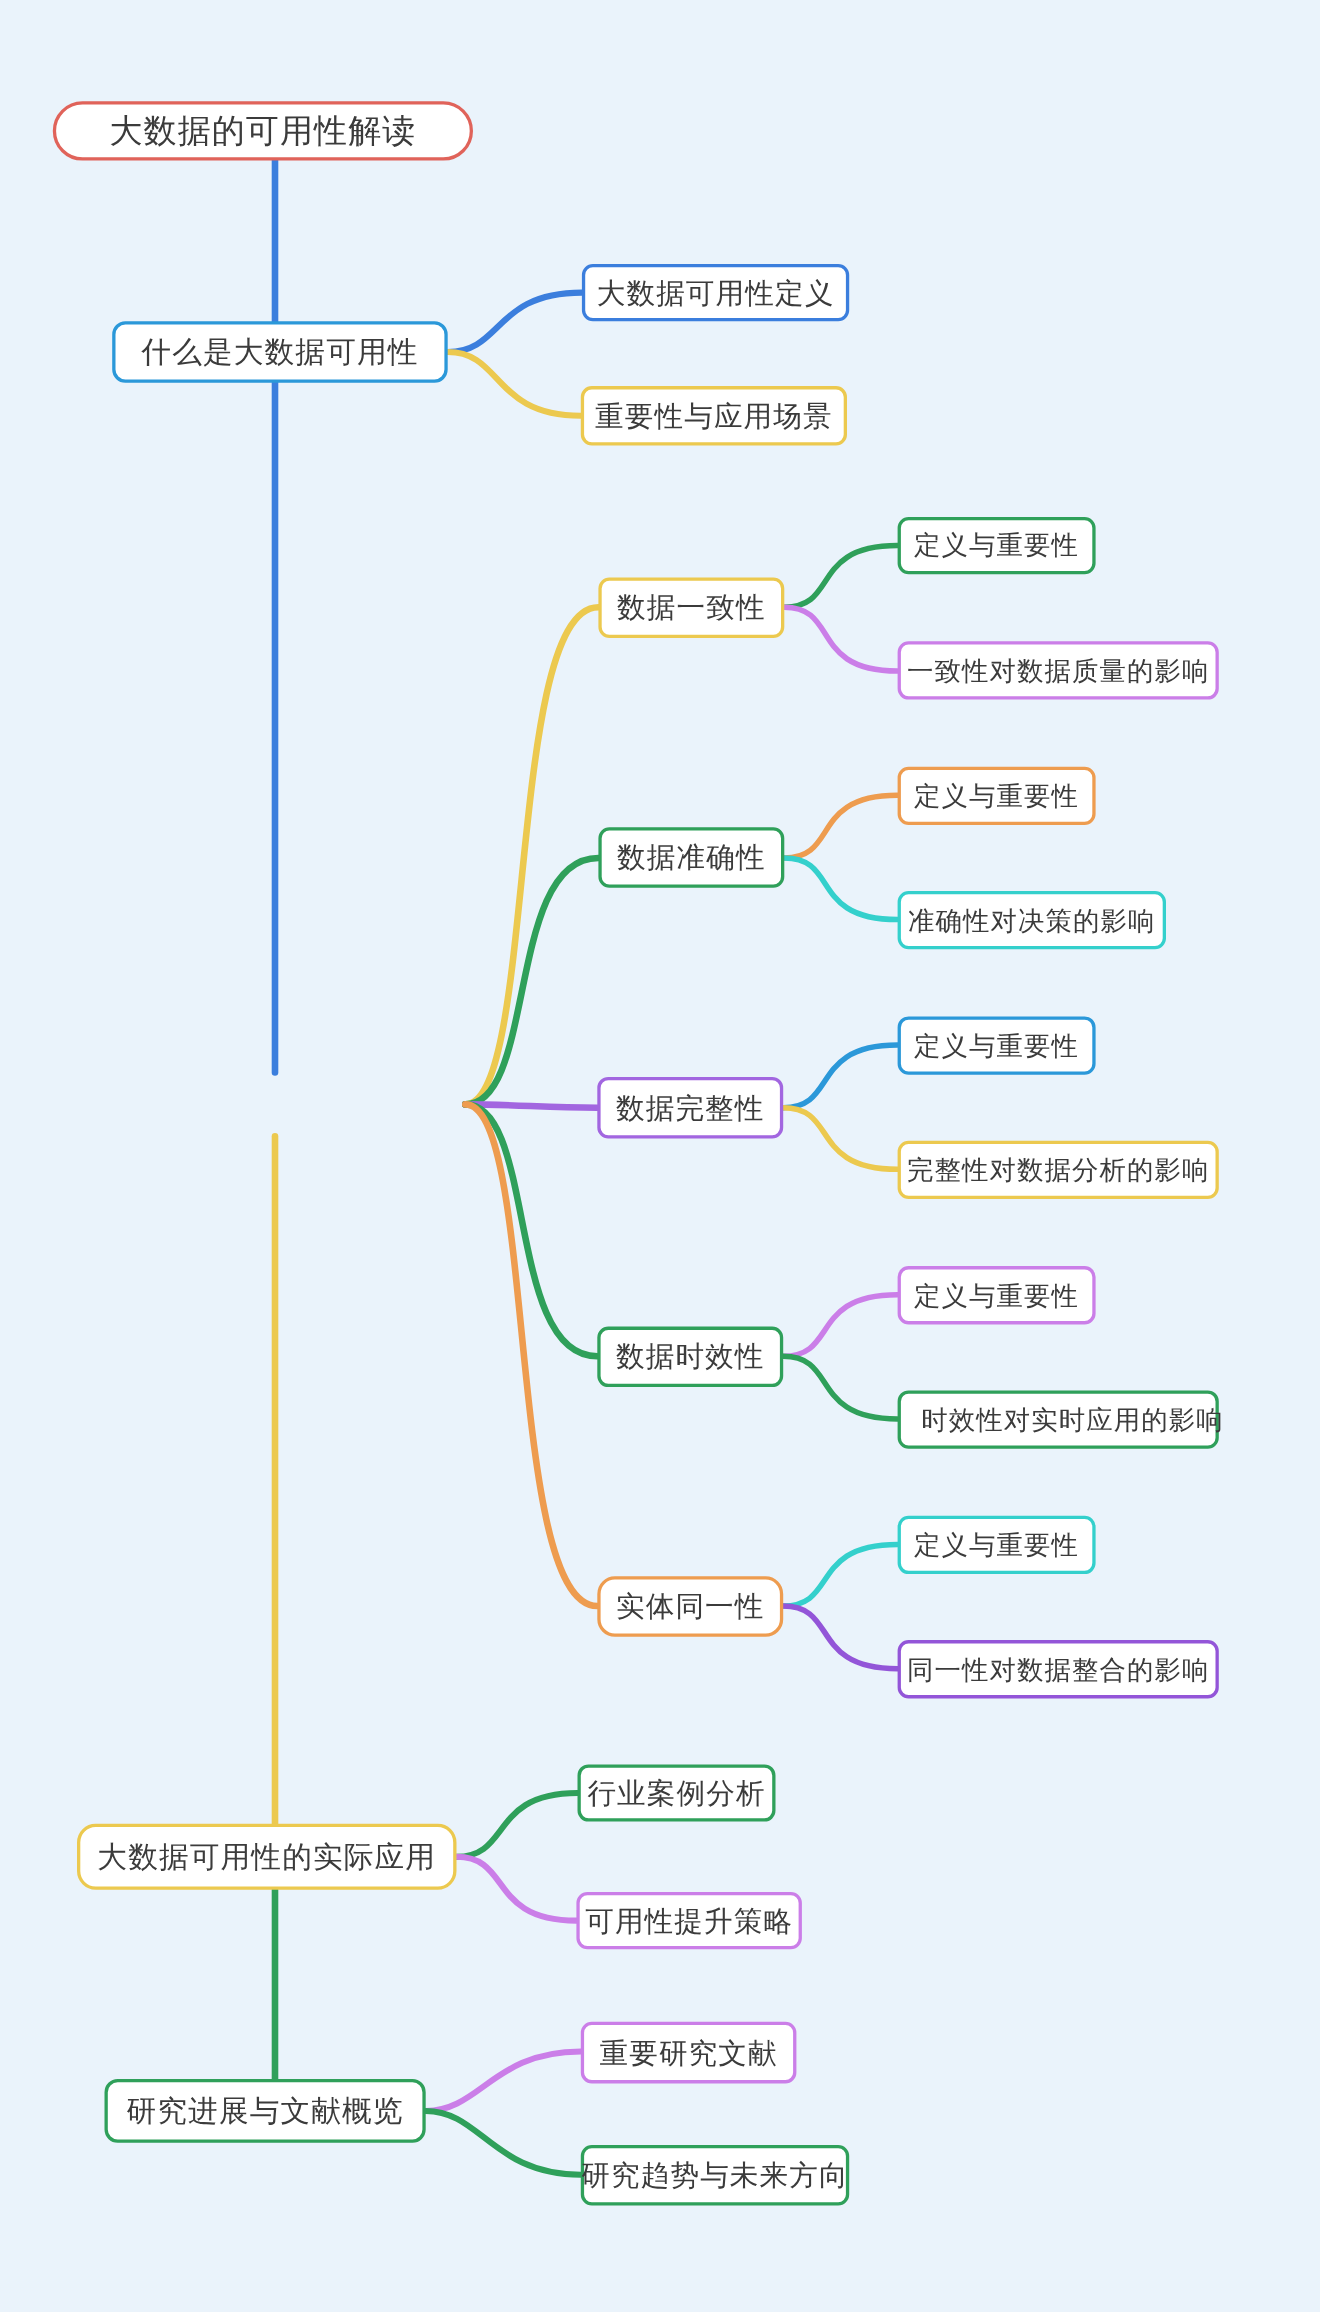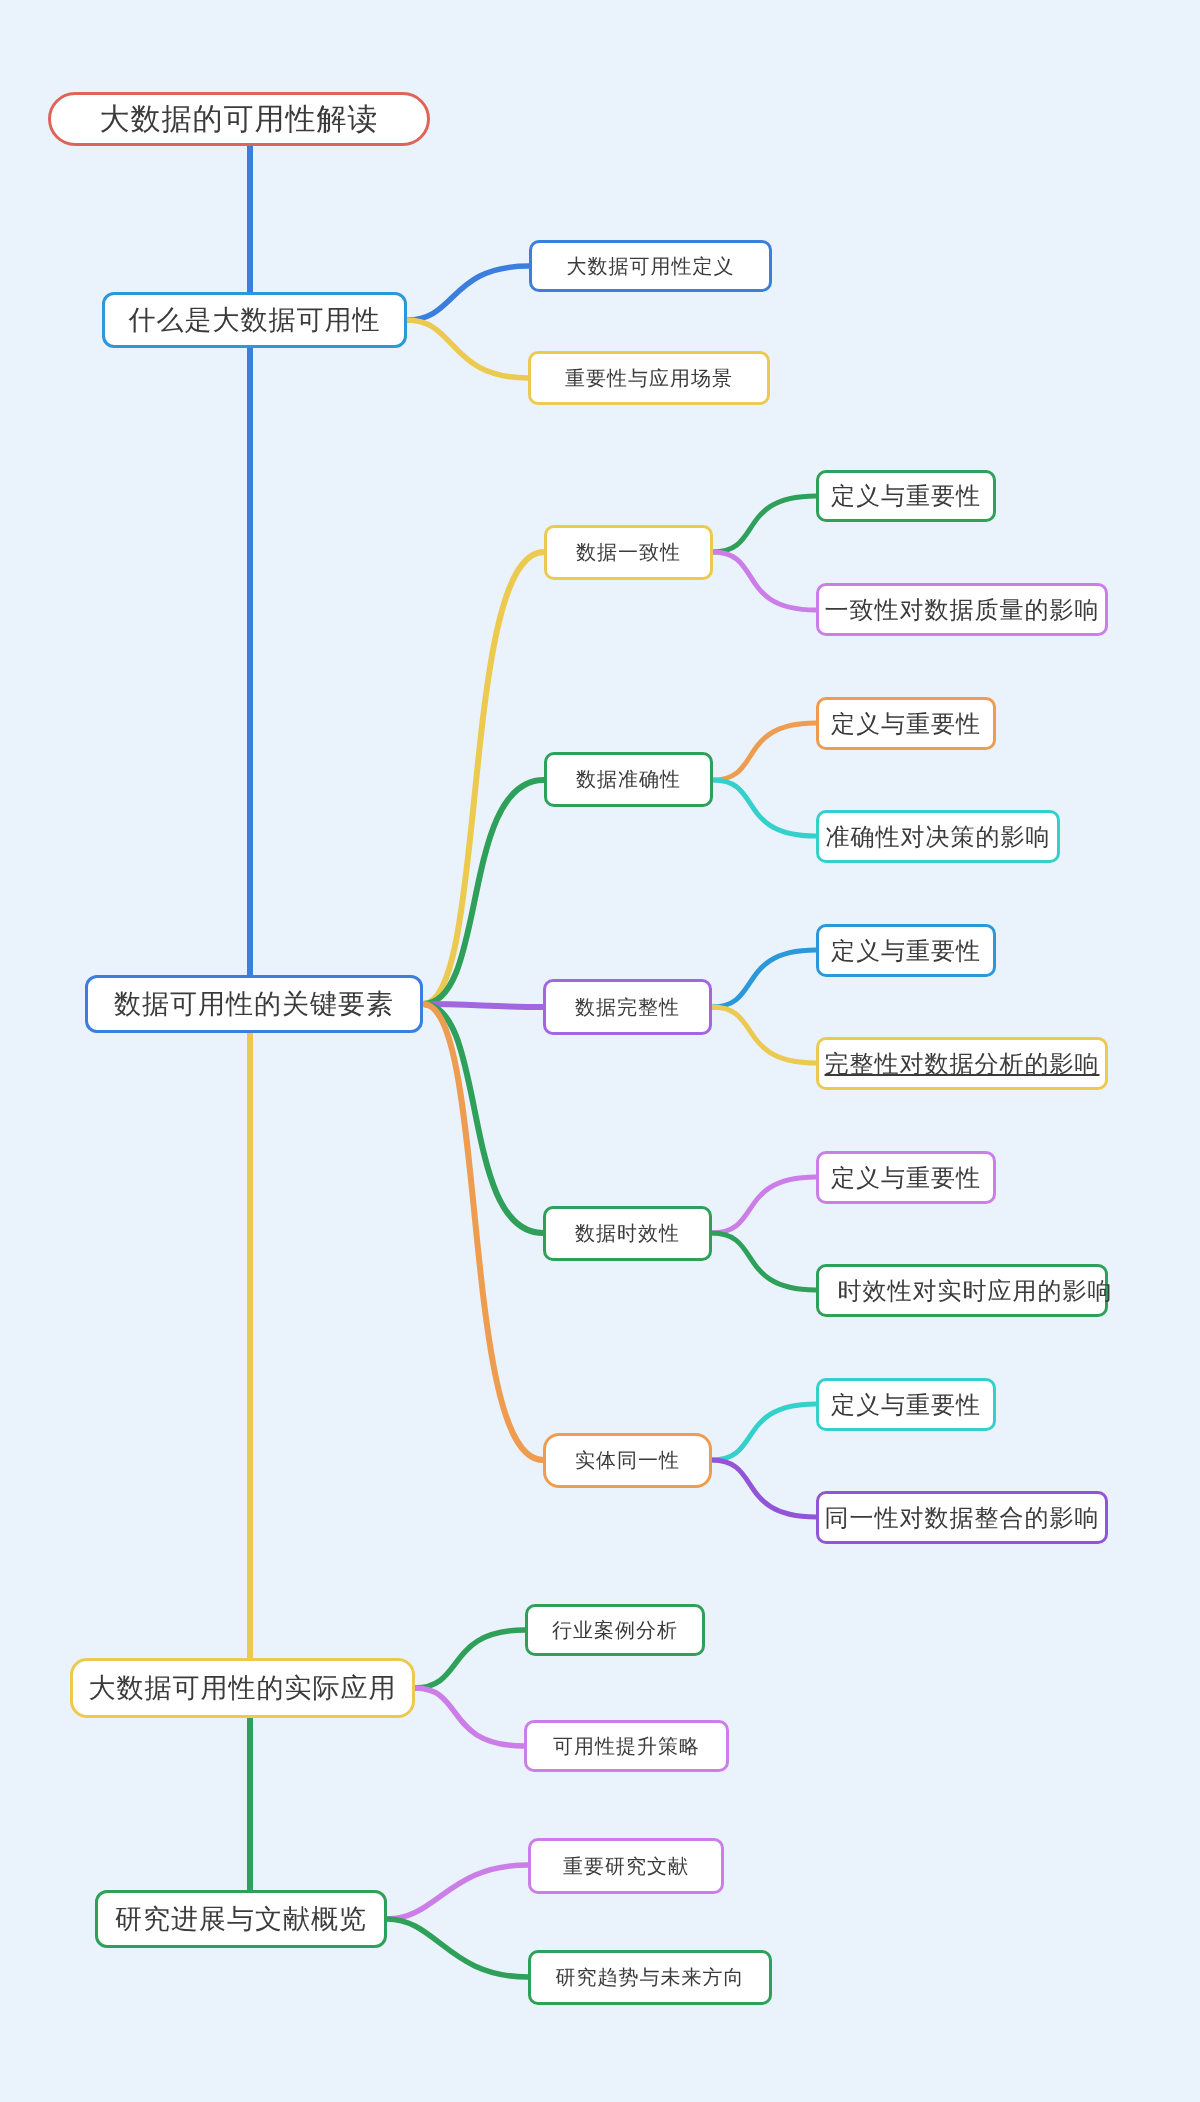--- a/index.html
+++ b/index.html
@@ -8,21 +8,21 @@
   #connectors{position:absolute;left:0;top:0;width:1200px;height:2102px;}
   #connectors path{fill:none;stroke-linecap:round;}
   .node{
     position:absolute;box-sizing:border-box;background:#ffffff;
     border:3px solid #999;border-radius:10px;
     display:flex;align-items:center;justify-content:center;
     color:#3b3b3b;font-size:25px;letter-spacing:1px;white-space:nowrap;
   }
   .root{border-radius:28px;font-size:30px;}
   .branch{font-size:27px;border-radius:12px;}
-  .lvl2{font-size:20px;}
+  .lvl2{font-size:26px;}
   .lvl3{font-size:24px;}
 </style>
 </head>
 <body>
 
 <div id="canvas" style="background: rgb(234, 243, 251);">
 
   <svg id="connectors" viewBox="0 0 1200 2102" xmlns="http://www.w3.org/2000/svg">
 
     <path stroke-width="6" d="M250,146 L250,292" stroke="#3b7edd"></path>
@@ -60,33 +60,32 @@
     <path stroke-width="5.5" d="M387,1919 C437,1919 448,1865 528,1865" stroke="#cb7ee8"></path>
     <path stroke-width="5.5" d="M387,1919 C437,1919 448,1977 528,1977" stroke="#2fa05a"></path>
   </svg>
 
   <div class="node root" style="left: 48px; top: 92px; width: 382px; height: 54px; border-color: rgb(224, 99, 90); background: rgb(255, 255, 255); color: rgb(59, 59, 59);">大数据的可用性解读</div>
 
   <div class="node branch" style="left: 102px; top: 292px; width: 305px; height: 56px; border-color: rgb(43, 152, 217); background: rgb(255, 255, 255); color: rgb(59, 59, 59);">什么是大数据可用性</div>
   <div class="node lvl2" style="left: 529px; top: 240px; width: 243px; height: 52px; border-color: rgb(59, 126, 221); background: rgb(255, 255, 255); color: rgb(59, 59, 59);">大数据可用性定义</div>
   <div class="node lvl2" style="left: 528px; top: 351px; width: 242px; height: 54px; border-color: rgb(236, 201, 79); background: rgb(255, 255, 255); color: rgb(59, 59, 59);">重要性与应用场景</div>
 
-  <div class="node branch" style="left: 85px; top: 975px; width: 338px; height: 58px; border-color: rgb(59, 126, 221); background: rgb(255, 255, 255); color: rgb(59, 59, 59);">数据可用性的关键要素</div>
 
   <div class="node lvl2" style="left: 544px; top: 525px; width: 169px; height: 55px; border-color: rgb(236, 201, 79); background: rgb(255, 255, 255); color: rgb(59, 59, 59);">数据一致性</div>
   <div class="node lvl3" style="left: 816px; top: 470px; width: 180px; height: 52px; border-color: rgb(47, 160, 90); background: rgb(255, 255, 255); color: rgb(59, 59, 59);">定义与重要性</div>
   <div class="node lvl3" style="left: 816px; top: 583px; width: 292px; height: 53px; border-color: rgb(203, 126, 232); background: rgb(255, 255, 255); color: rgb(59, 59, 59);">一致性对数据质量的影响</div>
 
   <div class="node lvl2" style="left: 544px; top: 752px; width: 169px; height: 55px; border-color: rgb(47, 160, 90); background: rgb(255, 255, 255); color: rgb(59, 59, 59);">数据准确性</div>
   <div class="node lvl3" style="left: 816px; top: 697px; width: 180px; height: 53px; border-color: rgb(238, 156, 79); background: rgb(255, 255, 255); color: rgb(59, 59, 59);">定义与重要性</div>
   <div class="node lvl3" style="left: 816px; top: 810px; width: 244px; height: 53px; border-color: rgb(52, 208, 204); background: rgb(255, 255, 255); color: rgb(59, 59, 59);">准确性对决策的影响</div>
 
   <div class="node lvl2" style="left: 543px; top: 979px; width: 169px; height: 56px; border-color: rgb(162, 102, 224); background: rgb(255, 255, 255); color: rgb(59, 59, 59);">数据完整性</div>
   <div class="node lvl3" style="left: 816px; top: 924px; width: 180px; height: 53px; border-color: rgb(43, 152, 217); background: rgb(255, 255, 255); color: rgb(59, 59, 59);">定义与重要性</div>
-  <div class="node lvl3" style="left: 816px; top: 1037px; width: 292px; height: 53px; border-color: rgb(236, 201, 79); background: rgb(255, 255, 255); color: rgb(59, 59, 59); text-decoration: underline;">完整性对数据分析的影响</div>
+  <div class="node lvl3" style="left: 816px; top: 1037px; width: 292px; height: 53px; border-color: rgb(236, 201, 79); background: rgb(255, 255, 255); color: rgb(59, 59, 59);">完整性对数据分析的影响</div>
 
   <div class="node lvl2" style="left: 543px; top: 1206px; width: 169px; height: 55px; border-color: rgb(47, 160, 90); background: rgb(255, 255, 255); color: rgb(59, 59, 59);">数据时效性</div>
   <div class="node lvl3" style="left: 816px; top: 1151px; width: 180px; height: 53px; border-color: rgb(203, 126, 232); background: rgb(255, 255, 255); color: rgb(59, 59, 59);">定义与重要性</div>
   <div class="node lvl3" style="left: 816px; top: 1264px; width: 292px; height: 53px; border-color: rgb(47, 160, 90); background: rgb(255, 255, 255); color: rgb(59, 59, 59); padding-left: 26px;">时效性对实时应用的影响</div>
 
   <div class="node lvl2" style="left: 543px; top: 1433px; width: 169px; height: 55px; border-color: rgb(238, 156, 79); background: rgb(255, 255, 255); color: rgb(59, 59, 59); border-radius: 16px;">实体同一性</div>
   <div class="node lvl3" style="left: 816px; top: 1378px; width: 180px; height: 53px; border-color: rgb(52, 208, 204); background: rgb(255, 255, 255); color: rgb(59, 59, 59);">定义与重要性</div>
   <div class="node lvl3" style="left: 816px; top: 1491px; width: 292px; height: 53px; border-color: rgb(147, 85, 216); background: rgb(255, 255, 255); color: rgb(59, 59, 59);">同一性对数据整合的影响</div>
 
   <div class="node branch" style="left: 70px; top: 1658px; width: 345px; height: 60px; border-color: rgb(236, 201, 79); background: rgb(255, 255, 255); color: rgb(59, 59, 59); border-radius: 17px;">大数据可用性的实际应用</div>

